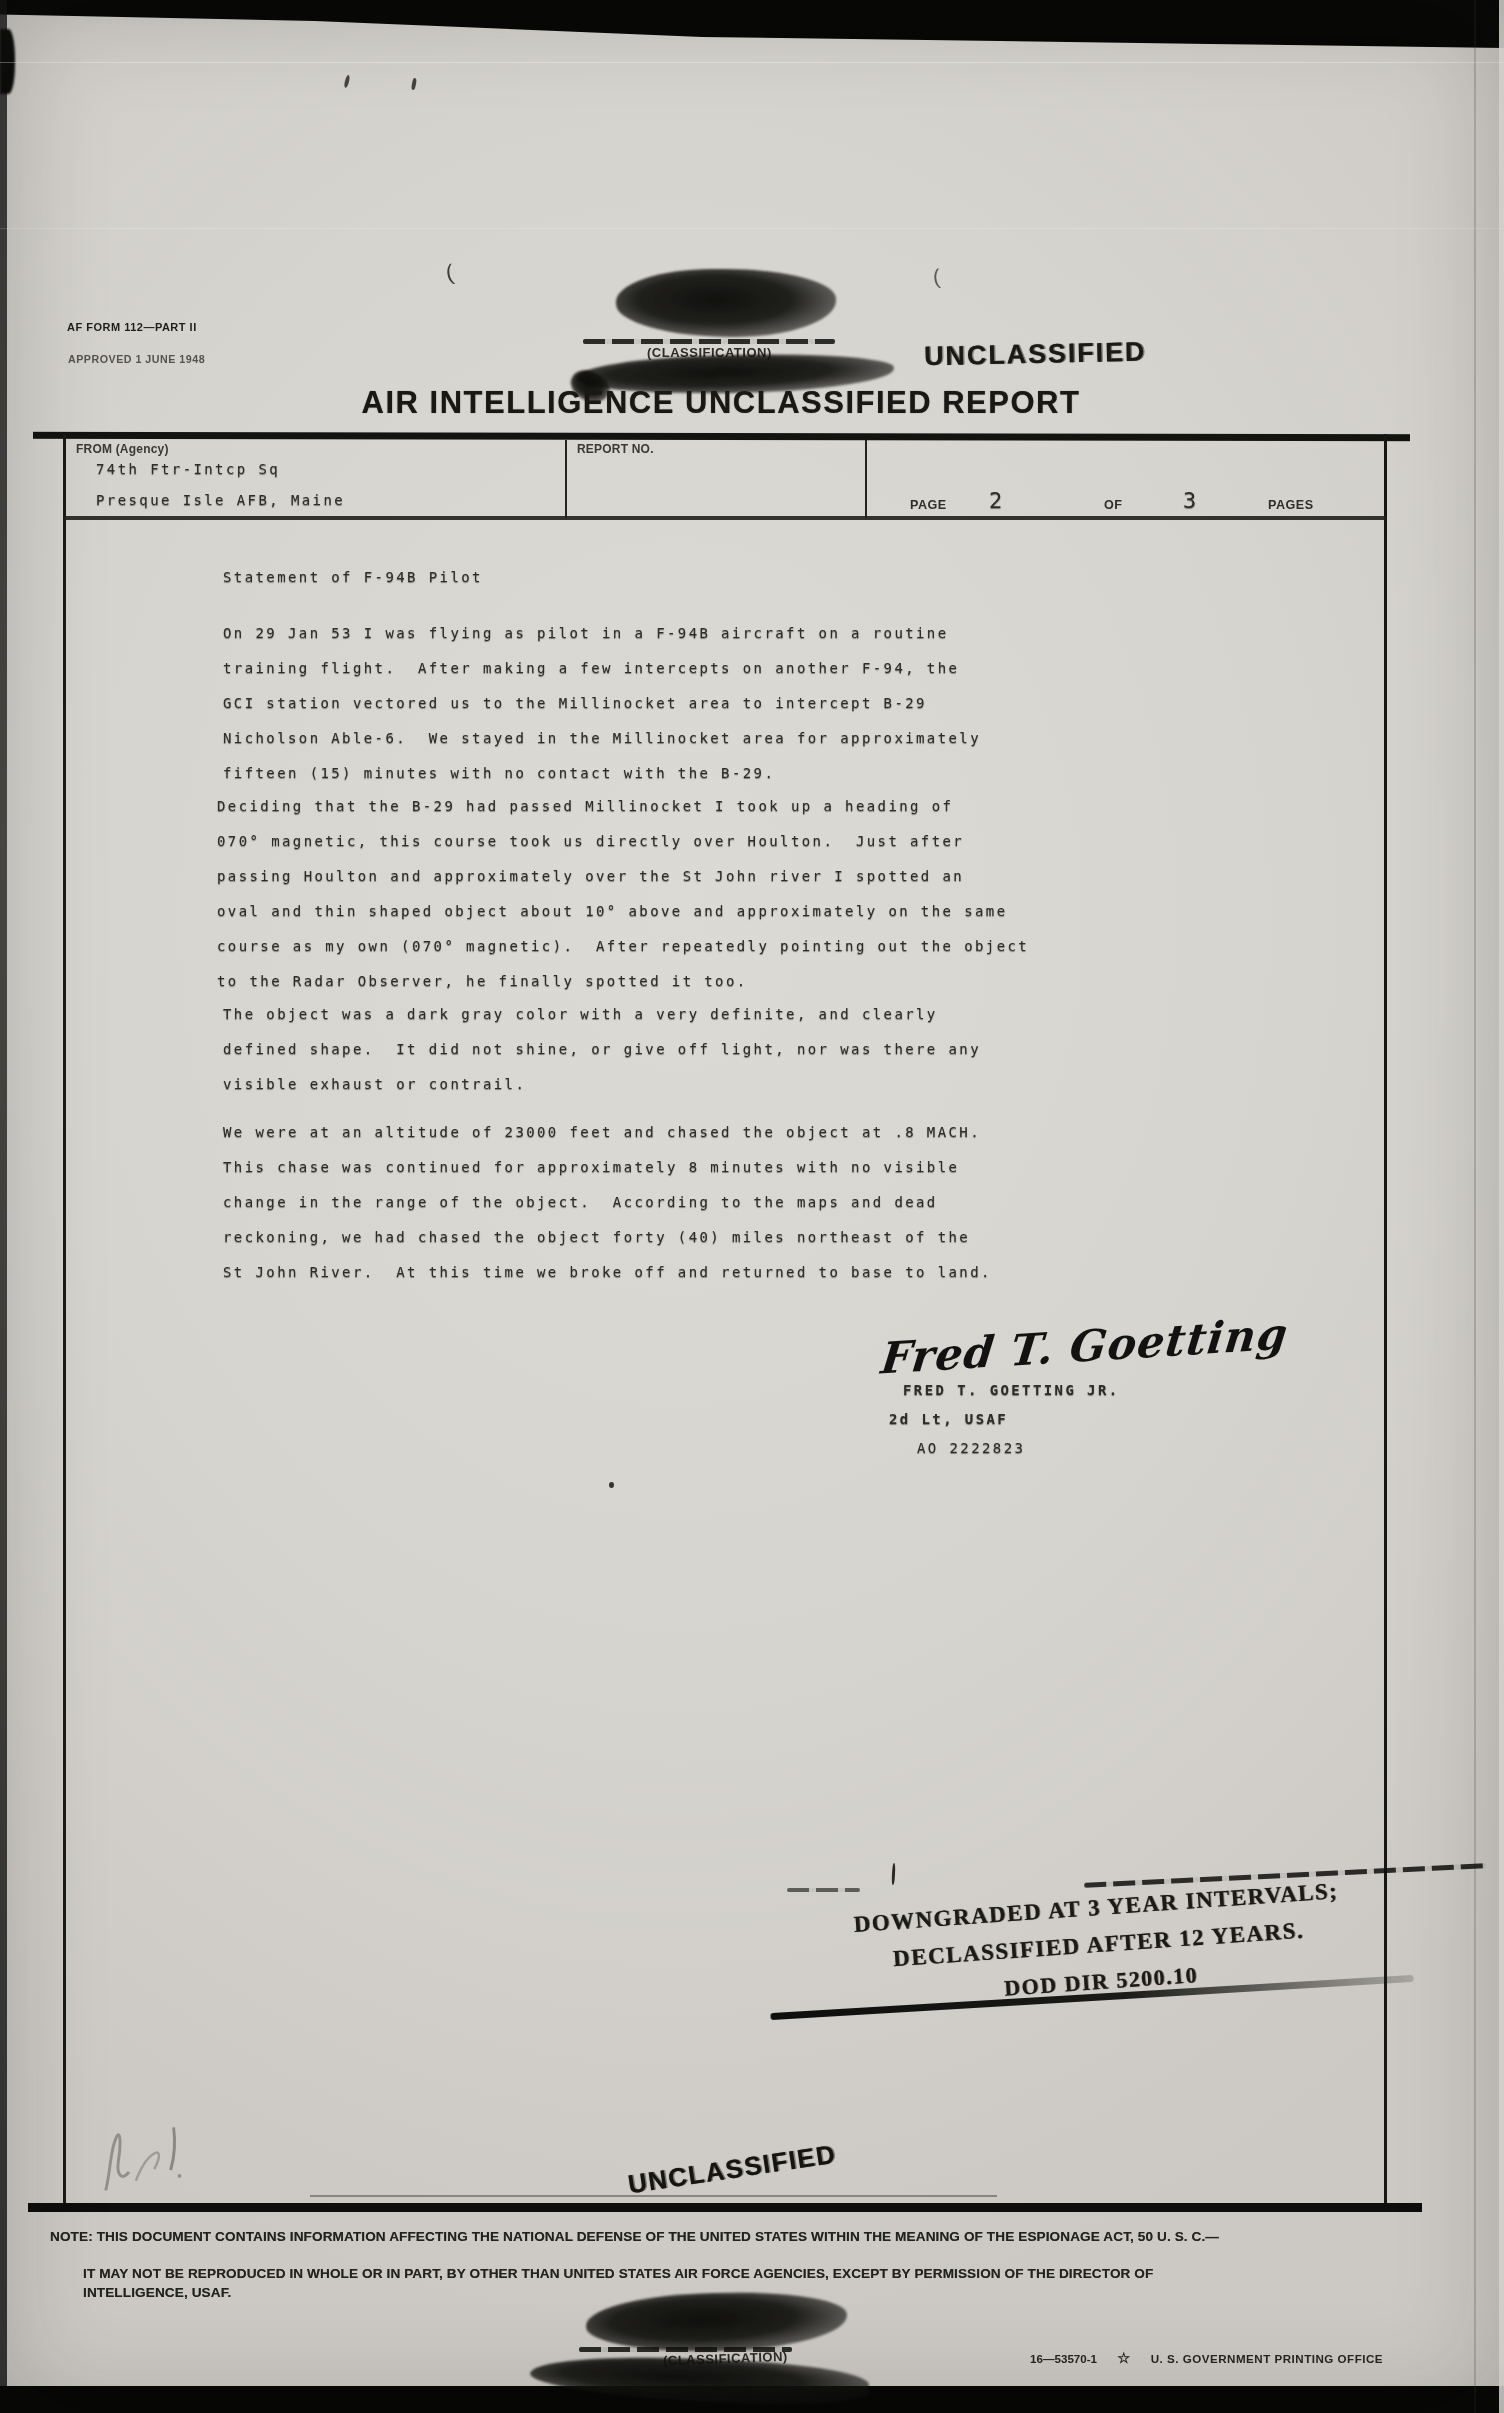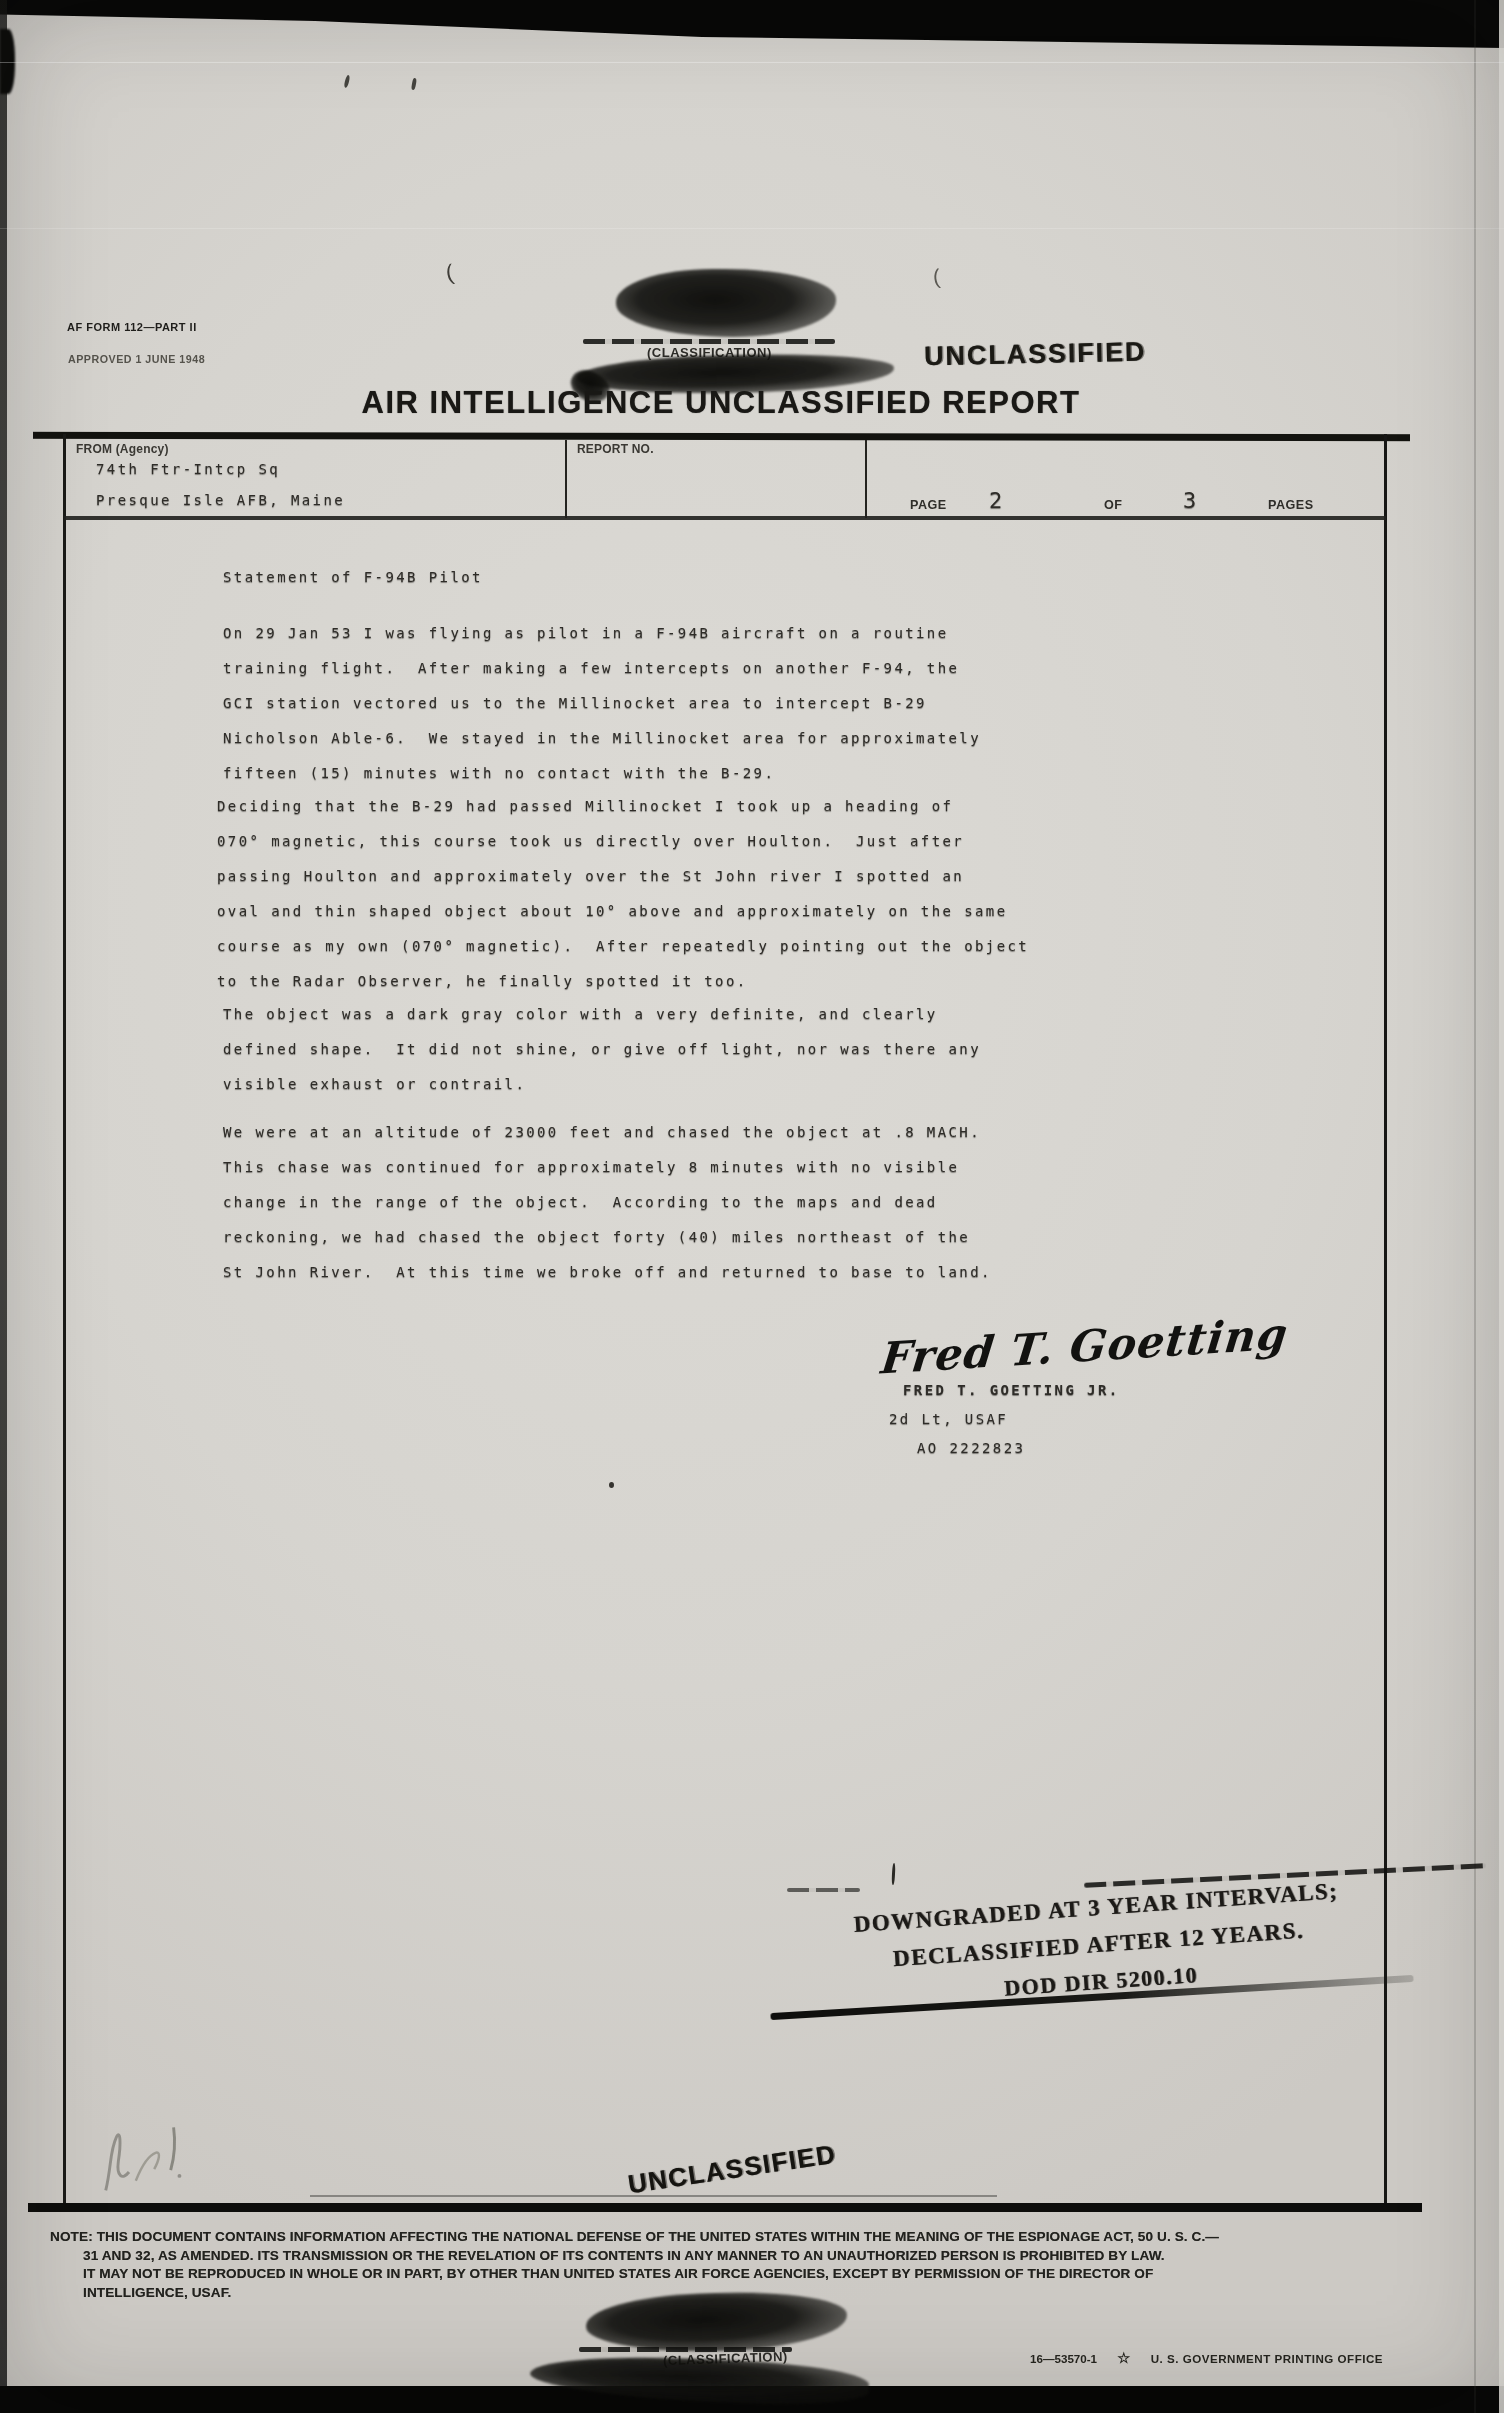--- a/index.html
+++ b/index.html
@@ -105,21 +105,21 @@
 visible exhaust or contrail.</div>
   <div class="typed" style="left:223px;top:1115px;width:1259px;">We were at an altitude of 23000 feet and chased the object at .8 MACH.
 This chase was continued for approximately 8 minutes with no visible
 change in the range of the object.  According to the maps and dead
 reckoning, we had chased the object forty (40) miles northeast of the
 St John River.  At this time we broke off and returned to base to land.</div>
 
   <div class="abs" style="left:881px;top:1321px;font-family:'DejaVu Serif',serif;font-style:italic;font-weight:700;font-size:43px;
               color:#121210;transform:rotate(-3.5deg) skewX(-10deg);letter-spacing:1px;">Fred T. Goetting</div>
   <div class="typed sig-typed" style="left:903px;top:1376px;font-weight:bold;">FRED T. GOETTING JR.</div>
-  <div class="typed sig-typed" style="left:889px;top:1405px;">2d Lt, USAF</div>
+  <div class="typed sig-typed" style="left:889px;top:1405px;font-weight:bold;">2d Lt, USAF</div>
   <div class="typed sig-typed" style="left:889px;top:1434px;margin-left:28px;">AO 2222823</div>
 
   <div class="strike dashline" style="left:1084px;top:1873px;width:402px;height:5.3px;transform:rotate(-2.8deg);"></div>
   <div class="strike dashline" style="left:787px;top:1888px;width:73px;height:3.9px;opacity:.7;"></div>
   <div class="abs" style="left:892px;top:1863px;width:3.4px;height:22px;background:#2a2925;transform:rotate(3deg);border-radius:40%;"></div>
   <div class="stamp-serif" style="left:755px;top:1889px;width:687px;transform:rotate(-4deg);">
     <div>DOWNGRADED AT 3 YEAR INTERVALS;</div>
     <div>DECLASSIFIED AFTER 12 YEARS.</div>
     <div style="font-size:22px;">DOD DIR 5200.10</div>
   </div>
@@ -129,21 +129,20 @@
   <svg class="abs" style="left:97px;top:2108px;" width="160" height="97" viewBox="0 0 330 200">
     <path d="M18,170 C30,120 26,90 40,60 C48,44 50,70 44,110 C40,140 52,150 66,132" fill="none" stroke="#82817a" stroke-width="6" opacity=".8"></path>
     <path d="M80,150 C96,110 110,96 122,92 C132,90 128,108 118,126" fill="none" stroke="#8a897f" stroke-width="5" opacity=".7"></path>
     <path d="M158,40 C162,70 160,100 152,128" fill="none" stroke="#7d7c74" stroke-width="6" opacity=".85"></path>
     <circle cx="170" cy="140" r="4" fill="#82817a" opacity=".8"></circle>
   </svg>
 
   <div class="stamp-sans" style="left:627px;top:2154px;font-size:26px;letter-spacing:1.5px;transform:rotate(-8.5deg);color:#151410;">UNCLASSIFIED</div>
 
   <div class="note" style="left:50px;top:2229px;">NOTE: THIS DOCUMENT CONTAINS INFORMATION AFFECTING THE NATIONAL DEFENSE OF THE UNITED STATES WITHIN THE MEANING OF THE ESPIONAGE ACT, 50 U. S. C.—</div>
-  <div class="note" style="left:83px;top:2248px;">31 AND 32, AS AMENDED.  ITS TRANSMISSION OR THE REVELATION OF ITS CONTENTS IN ANY MANNER TO AN UNAUTHORIZED PERSON IS PROHIBITED BY LAW.</div>
   <div class="note" style="left:83px;top:2266px;">IT MAY NOT BE REPRODUCED IN WHOLE OR IN PART, BY OTHER THAN UNITED STATES AIR FORCE AGENCIES, EXCEPT BY PERMISSION OF THE DIRECTOR OF</div>
   <div class="note" style="left:83px;top:2285px;">INTELLIGENCE, USAF.</div>
 
   <div class="blob" style="left:586px;top:2293px;width:261px;height:58px;transform:rotate(-2deg);"></div>
   <div class="dashline" style="left:579px;top:2347px;width:213px;height:4.8px;"></div>
   <div class="abs" style="left:663px;top:2351px;font-size:13px;font-weight:700;color:#2b2a26;transform:rotate(-2deg);letter-spacing:0.5px;">(CLASSIFICATION)</div>
   <div class="blob" style="left:530px;top:2359px;width:339px;height:42px;transform:rotate(2.5deg);border-radius:55% 45% 40% 60%/60% 50% 45% 55%;"></div>
 
   <div class="abs" style="left:1030px;top:2350px;display:flex;gap:20.3px;align-items:center;font-size:11.6px;font-weight:700;color:#26251f;white-space:nowrap;">
     <span>16—53570-1</span>

